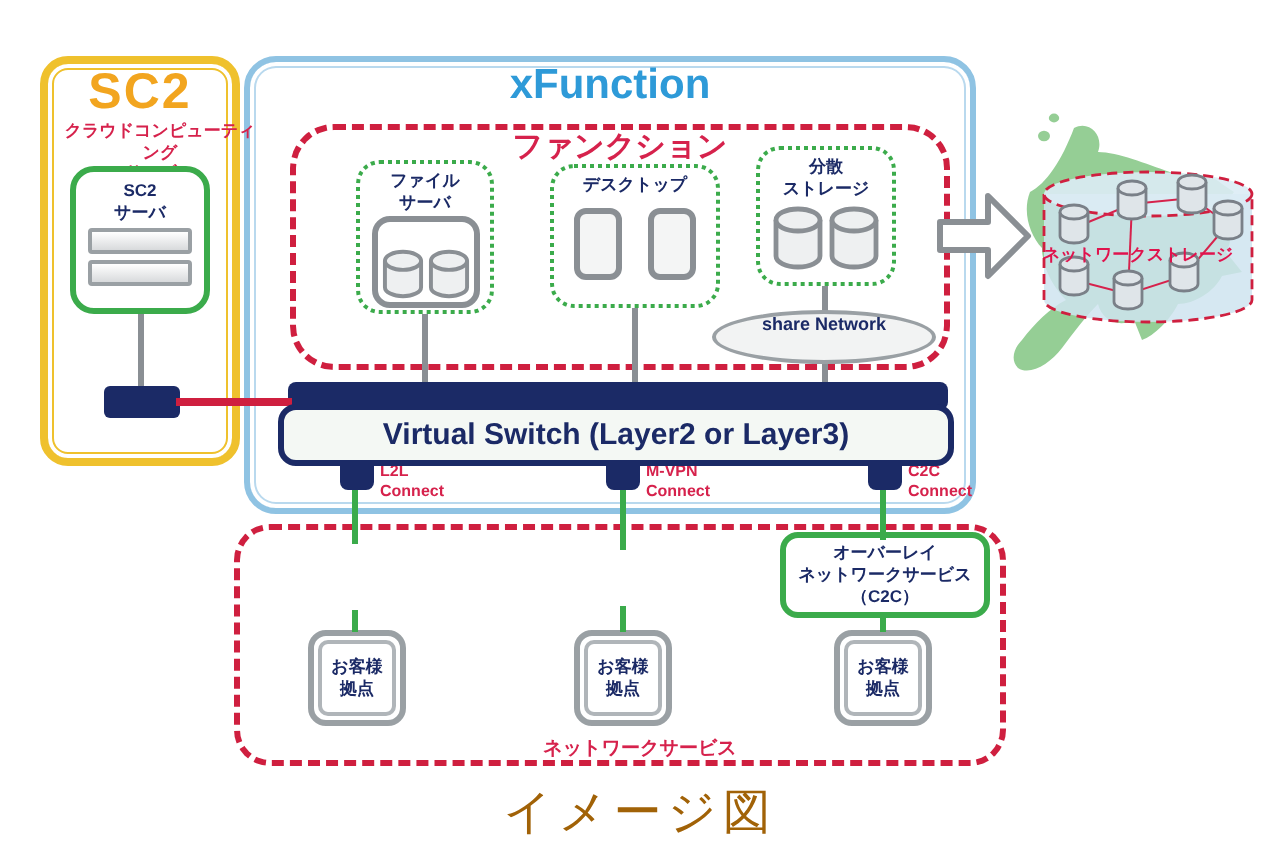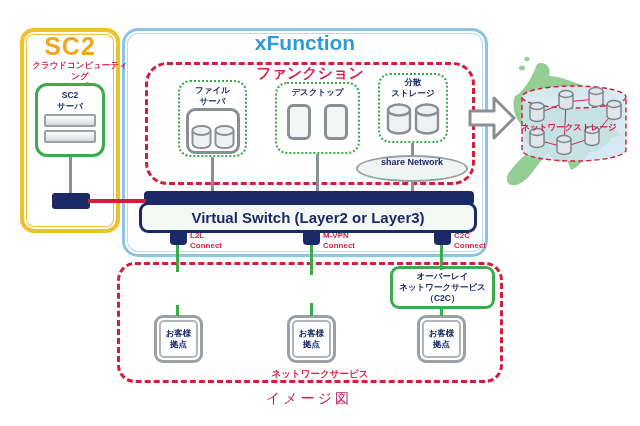--- a/index.html
+++ b/index.html
@@ -60,21 +60,21 @@
   .svc{border:3px solid #3bab4b;border-radius:9px;background:#fff;z-index:3;display:flex;
     flex-direction:column;align-items:center;justify-content:center;
     font-size:8.5px;font-weight:bold;color:#1b2a66;line-height:1.3;}
   .cust{width:49px;height:48px;border:3px solid #9aa0a4;border-radius:9px;background:#fff;
     padding:2px;z-index:3;top:315px;}
   .cust-inner{width:100%;height:100%;border:2px solid #b0b5b9;border-radius:5px;display:flex;
     flex-direction:column;align-items:center;justify-content:center;font-size:8.5px;
     font-weight:bold;color:#1b2a66;line-height:1.25;box-sizing:border-box;}
   .ns-label{left:240px;top:368px;width:160px;text-align:center;font-size:9.5px;font-weight:bold;
     color:#d6224c;z-index:3;}
-  .caption{left:209px;top:390px;width:200px;text-align:center;font-size:14px;color:#be185d;
+  .caption{left:220px;top:390px;width:200px;text-align:center;font-size:24px;color:#a16207;
     letter-spacing:3px;z-index:3;}
 
   .map-svg{left:497px;top:42px;z-index:1;}
   .arrow-svg{left:468px;top:93px;z-index:4;}
 </style>
 </head>
 <body>
 
 <div class="canvas">
 
@@ -171,21 +171,21 @@
   </div>
 
   <div class="abs node" style="left:275px;top:82px;width:85px;height:72px;text-align:center;">
     <div class="lbl">デスクトップ</div>
     <div class="desk-row">
       <span class="desk-rect"></span>
       <span class="desk-rect"></span>
     </div>
   </div>
 
-  <div class="abs node" style="left:378px;top:73px;width:70px;height:70px;font-family:Liberation Mono, monospace;">
+  <div class="abs node" style="left:378px;top:73px;width:70px;height:70px;">
     <div class="lbl">分散</div>
     <div class="lbl">ストレージ</div>
     <svg width="56" height="38" viewBox="0 0 56 36" style="margin-top:1px;">
       <g stroke="#8a8f94" stroke-width="2.4" fill="#eef0f1">
         <path d="M3,9 v18 a11,5.5 0 0 0 22,0 v-18"></path>
           <ellipse cx="14" cy="9" rx="11" ry="5.5"></ellipse>
         <path d="M31,9 v18 a11,5.5 0 0 0 22,0 v-18"></path>
           <ellipse cx="42" cy="9" rx="11" ry="5.5"></ellipse>
       </g>
     </svg>

